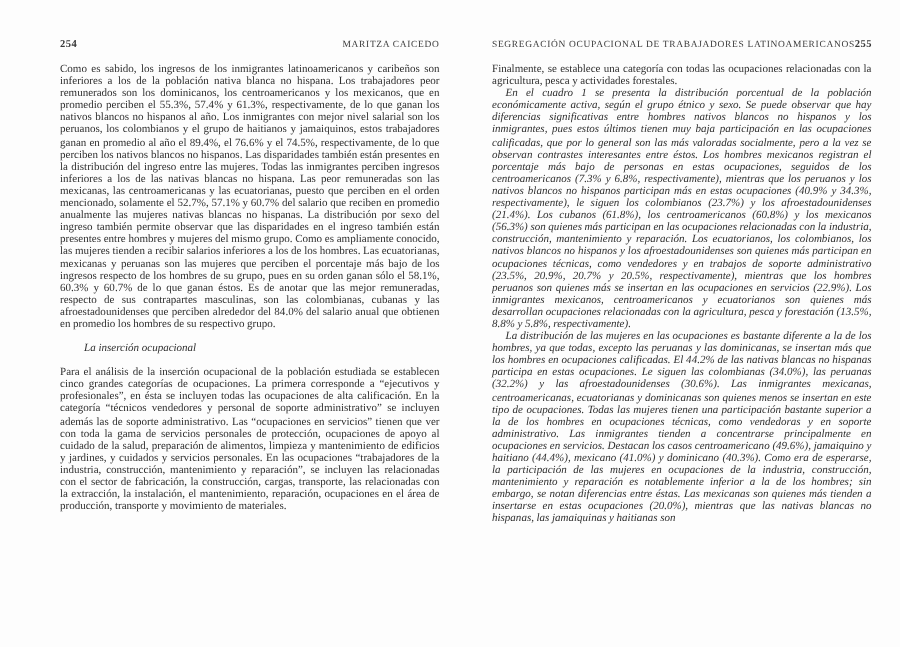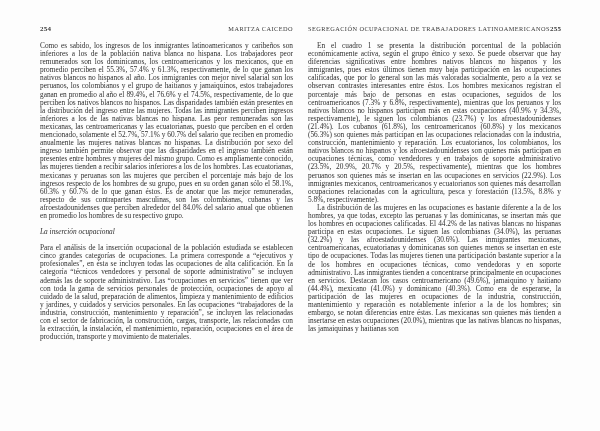--- a/index.html
+++ b/index.html
@@ -14,21 +14,21 @@
     position: relative;
     font-family: "Liberation Serif", serif;
     color: #2f2f2f;
   }
   .page {
     position: absolute;
     top: 25px;
     width: 253px;
   }
   .page-left  { left: 40px; }
-  .page-right { left: 308px; }
+  .page-right { left: 328px; }
   .pagehead {
     display: flex;
     justify-content: space-between;
     align-items: baseline;
     margin-bottom: 9px;
   }
   .runhead {
     font-size: 6.3px;
     letter-spacing: 0.45px;
     color: #3a3a3a;
@@ -43,23 +43,23 @@
   .body-par {
     margin: 0;
     font-size: 7.35px;
     line-height: 8.1px;
     text-align: justify;
     text-justify: inter-word;
     hyphens: auto;
     -webkit-hyphens: auto;
     word-spacing: -0.1px;
   }
-  .indent { text-indent: 9px; }
+  .indent { text-indent: 9px; font-style: italic; }
   .sect-heading {
-    margin: 8px 0 8px 0;
+    margin: 8px 0 8px 16px;
     font-size: 7.35px;
     line-height: 8.1px;
     font-style: italic;
     font-weight: normal;
     color: #2f2f2f;
   }
 </style>
 </head>
 <body>
 
@@ -71,15 +71,16 @@
   <p class="body-par" lang="es">Como es sabido, los ingresos de los inmigrantes latinoamericanos y caribeños son inferiores a los de la población nativa blanca no hispana. Los trabajadores peor remunerados son los dominicanos, los centroamericanos y los mexicanos, que en promedio perciben el 55.3%, 57.4% y 61.3%, respectivamente, de lo que ganan los nativos blancos no hispanos al año. Los inmigrantes con mejor nivel salarial son los peruanos, los colombianos y el grupo de haitianos y jamaiquinos, estos trabajadores ganan en promedio al año el 89.4%, el 76.6% y el 74.5%, respectivamente, de lo que perciben los nativos blancos no hispanos. Las disparidades también están presentes en la distribución del ingreso entre las mujeres. Todas las inmigrantes perciben ingresos inferiores a los de las nativas blancas no hispana. Las peor remuneradas son las mexicanas, las centroamericanas y las ecuatorianas, puesto que perciben en el orden mencionado, solamente el 52.7%, 57.1% y 60.7% del salario que reciben en promedio anualmente las mujeres nativas blancas no hispanas. La distribución por sexo del ingreso también permite observar que las disparidades en el ingreso también están presentes entre hombres y mujeres del mismo grupo. Como es ampliamente conocido, las mujeres tienden a recibir salarios inferiores a los de los hombres. Las ecuatorianas, mexicanas y peruanas son las mujeres que perciben el porcentaje más bajo de los ingresos respecto de los hombres de su grupo, pues en su orden ganan sólo el 58.1%, 60.3% y 60.7% de lo que ganan éstos. Es de anotar que las mejor remuneradas, respecto de sus contrapartes masculinas, son las colombianas, cubanas y las afroestadounidenses que perciben alrededor del 84.0% del salario anual que obtienen en promedio los hombres de su respectivo grupo.</p>
   <h2 class="sect-heading">La inserción ocupacional</h2>
   <p class="body-par" lang="es">Para el análisis de la inserción ocupacional de la población estudiada se establecen cinco grandes categorías de ocupaciones. La primera corresponde a “ejecutivos y profesionales”, en ésta se incluyen todas las ocupaciones de alta calificación. En la categoría “técnicos vendedores y personal de soporte administrativo” se incluyen además las de soporte administrativo. Las “ocupaciones en servicios” tienen que ver con toda la gama de servicios personales de protección, ocupaciones de apoyo al cuidado de la salud, preparación de alimentos, limpieza y mantenimiento de edificios y jardines, y cuidados y servicios personales. En las ocupaciones “trabajadores de la industria, construcción, mantenimiento y reparación”, se incluyen las relacionadas con el sector de fabricación, la construcción, cargas, transporte, las relacionadas con la extracción, la instalación, el mantenimiento, reparación, ocupaciones en el área de producción, transporte y movimiento de materiales.</p>
 </section>
 
 <section class="page page-right">
   <header class="pagehead">
     <span class="runhead">SEGREGACIÓN OCUPACIONAL DE TRABAJADORES LATINOAMERICANOS</span>
     <span class="folio">255</span>
   </header>
+  <p class="body-par" lang="es">Finalmente, se establece una categoría con todas las ocupaciones relacionadas con la agricultura, pesca y actividades forestales.</p>
   <p class="body-par indent" lang="es">En el cuadro 1 se presenta la distribución porcentual de la población económicamente activa, según el grupo étnico y sexo. Se puede observar que hay diferencias significativas entre hombres nativos blancos no hispanos y los inmigrantes, pues estos últimos tienen muy baja participación en las ocupaciones calificadas, que por lo general son las más valoradas socialmente, pero a la vez se observan contrastes interesantes entre éstos. Los hombres mexicanos registran el porcentaje más bajo de personas en estas ocupaciones, seguidos de los centroamericanos (7.3% y 6.8%, respectivamente), mientras que los peruanos y los nativos blancos no hispanos participan más en estas ocupaciones (40.9% y 34.3%, respectivamente), le siguen los colombianos (23.7%) y los afroestadounidenses (21.4%). Los cubanos (61.8%), los centroamericanos (60.8%) y los mexicanos (56.3%) son quienes más participan en las ocupaciones relacionadas con la industria, construcción, mantenimiento y reparación. Los ecuatorianos, los colombianos, los nativos blancos no hispanos y los afroestadounidenses son quienes más participan en ocupaciones técnicas, como vendedores y en trabajos de soporte administrativo (23.5%, 20.9%, 20.7% y 20.5%, respectivamente), mientras que los hombres peruanos son quienes más se insertan en las ocupaciones en servicios (22.9%). Los inmigrantes mexicanos, centroamericanos y ecuatorianos son quienes más desarrollan ocupaciones relacionadas con la agricultura, pesca y forestación (13.5%, 8.8% y 5.8%, respectivamente).</p>
   <p class="body-par indent" lang="es">La distribución de las mujeres en las ocupaciones es bastante diferente a la de los hombres, ya que todas, excepto las peruanas y las dominicanas, se insertan más que los hombres en ocupaciones calificadas. El 44.2% de las nativas blancas no hispanas participa en estas ocupaciones. Le siguen las colombianas (34.0%), las peruanas (32.2%) y las afroestadounidenses (30.6%). Las inmigrantes mexicanas, centroamericanas, ecuatorianas y dominicanas son quienes menos se insertan en este tipo de ocupaciones. Todas las mujeres tienen una participación bastante superior a la de los hombres en ocupaciones técnicas, como vendedoras y en soporte administrativo. Las inmigrantes tienden a concentrarse principalmente en ocupaciones en servicios. Destacan los casos centroamericano (49.6%), jamaiquino y haitiano (44.4%), mexicano (41.0%) y dominicano (40.3%). Como era de esperarse, la participación de las mujeres en ocupaciones de la industria, construcción, mantenimiento y reparación es notablemente inferior a la de los hombres; sin embargo, se notan diferencias entre éstas. Las mexicanas son quienes más tienden a insertarse en estas ocupaciones (20.0%), mientras que las nativas blancas no hispanas, las jamaiquinas y haitianas son</p>
 </section>
 
 </body></html>

